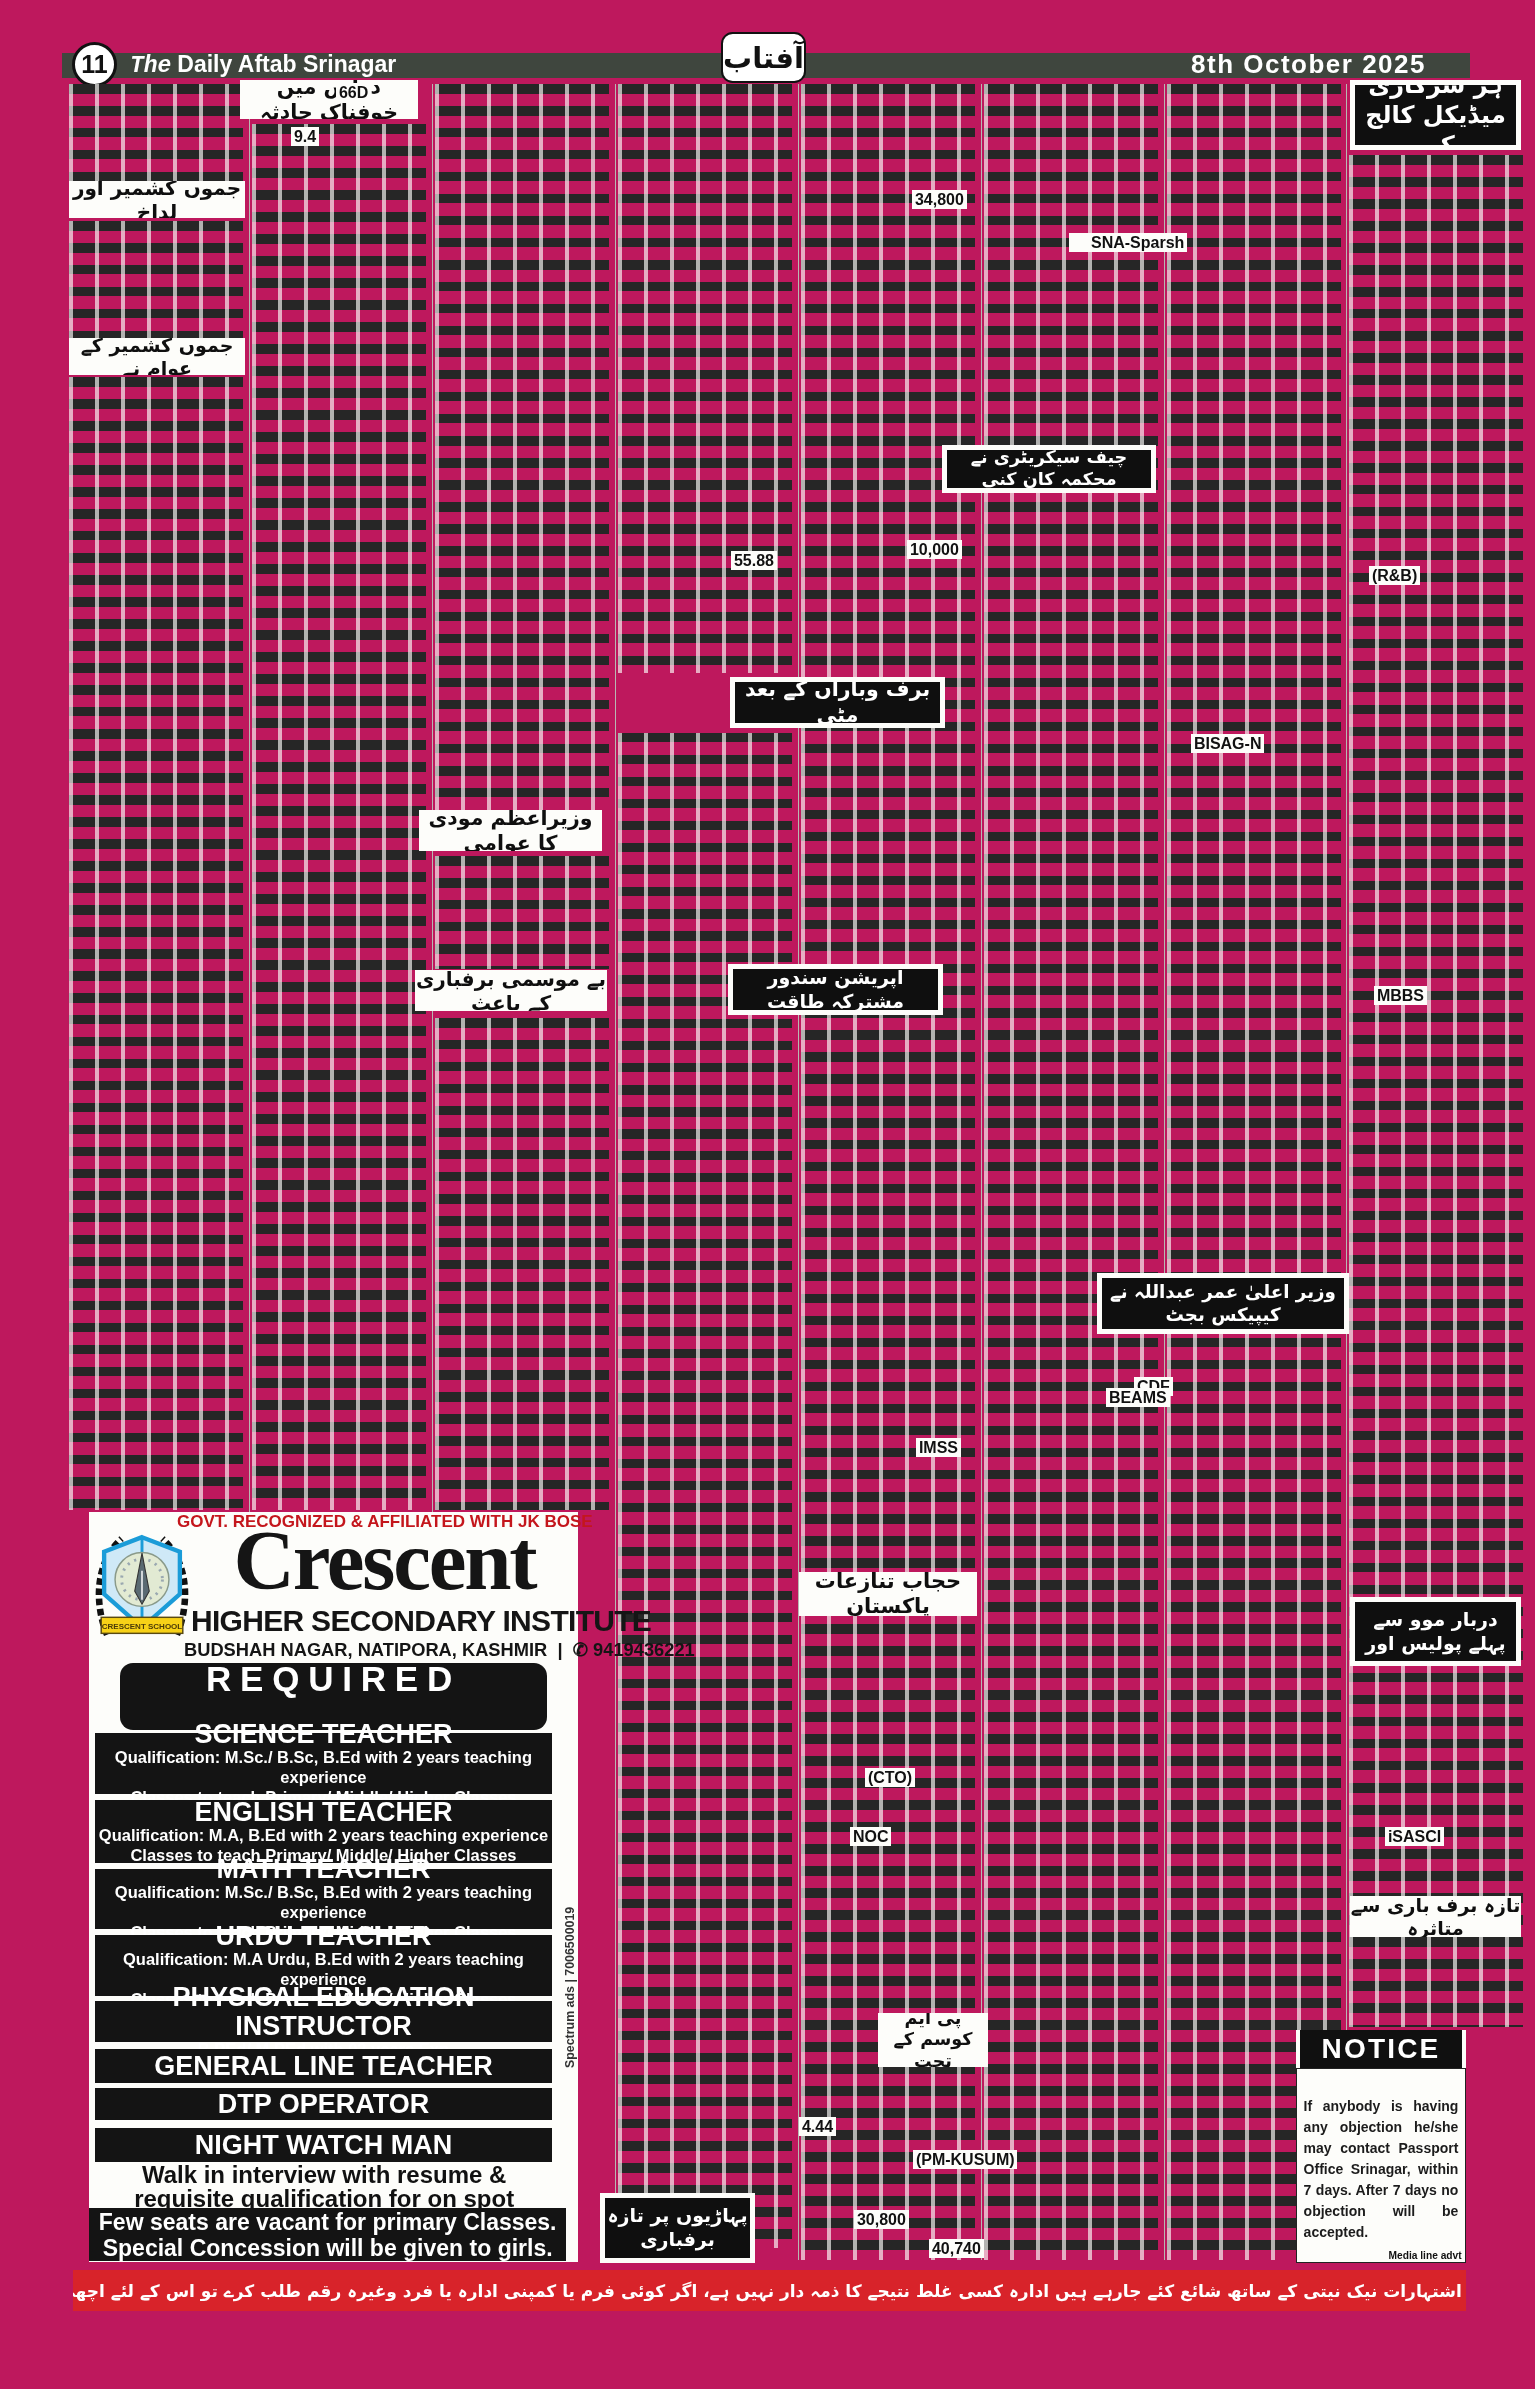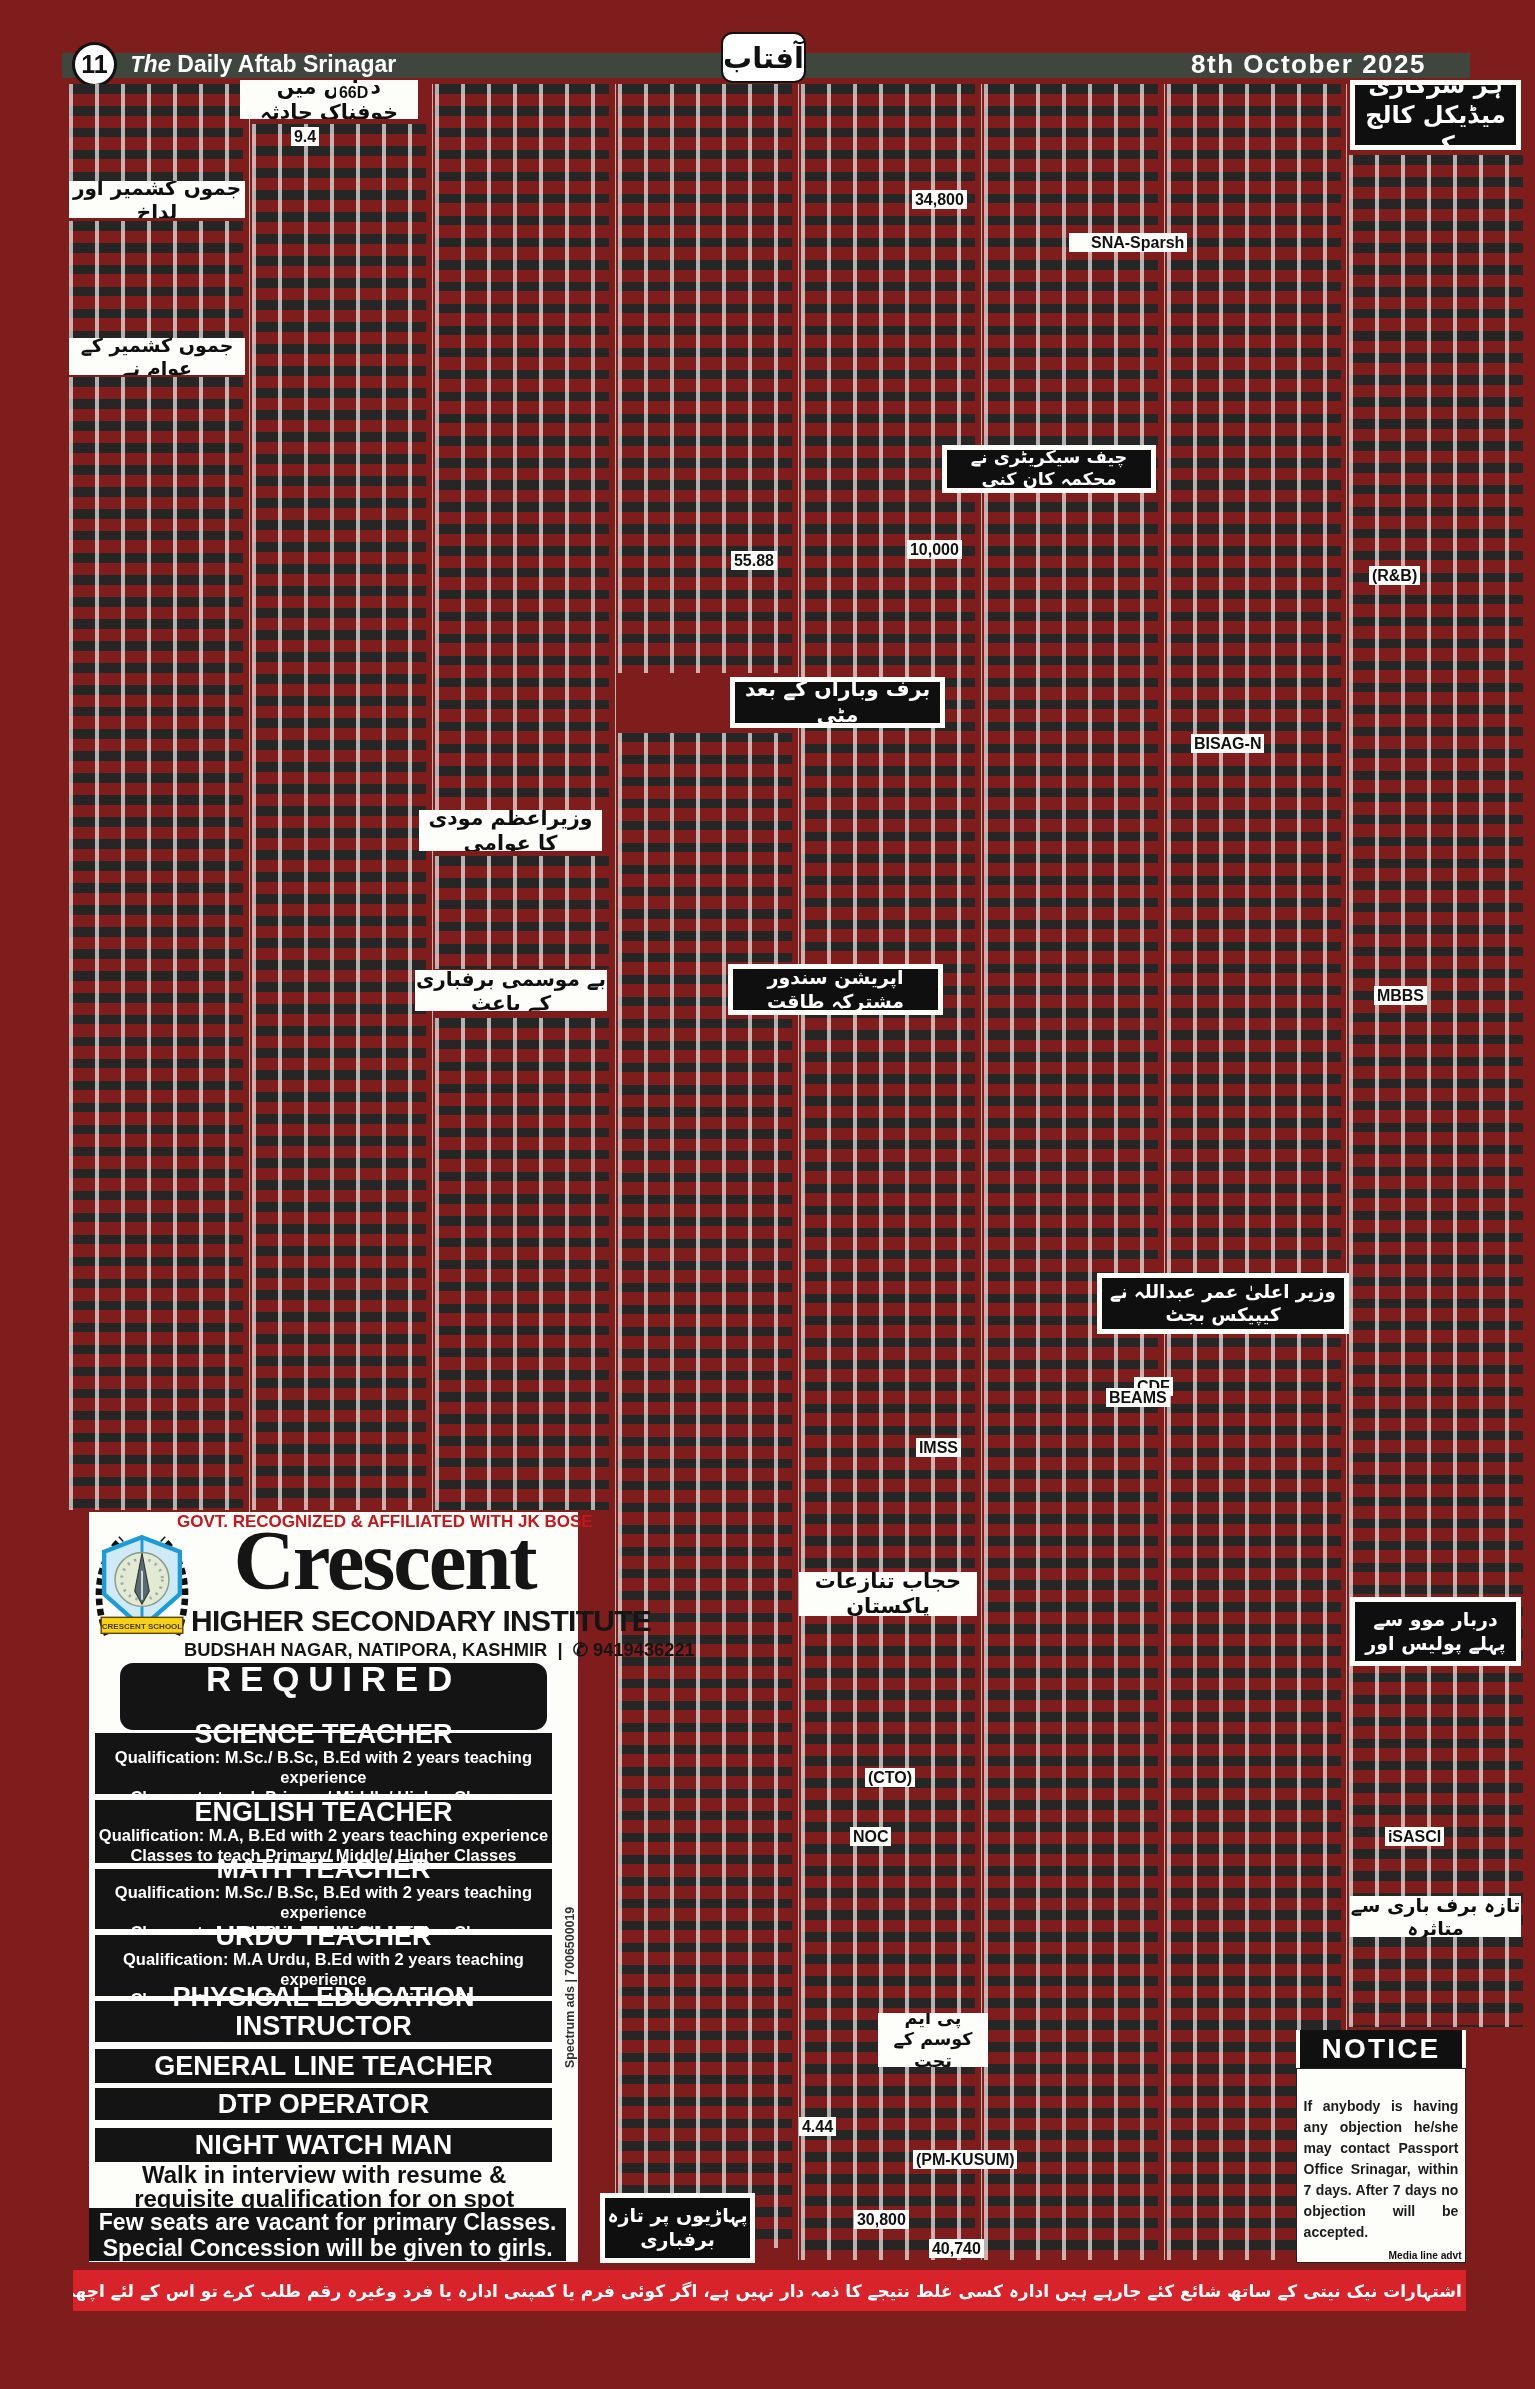--- a/index.html
+++ b/index.html
@@ -1,16 +1,16 @@
 <!DOCTYPE html>
 <html style="font-size:11.7px"><head>
 <meta charset="utf-8">
 <style>
   html,body{margin:0;padding:0;background:#ffffff;}
-  .page{position:relative;width:1536px;height:2389px;background:#7f1d1d;
+  .page{position:relative;width:1536px;height:2389px;background:#be185d;
         font-family:"Liberation Sans",sans-serif;overflow:hidden;}
 
   
   .mast-bar{position:absolute;left:62px;top:53px;width:1408px;height:25px;background:#3f463e;}
   .page-badge{position:absolute;left:72px;top:42px;width:45px;height:45px;border-radius:50%;
               background:#fff;border:3.7px solid #111;box-sizing:border-box;display:flex;
               align-items:center;justify-content:center;font-size:25px;font-weight:bold;color:#111;}
   .paper-name{position:absolute;left:130px;top:53px;height:23.4px;line-height:23.4px;color:#fff;
               font-size:23px;font-weight:bold;white-space:nowrap;}
   .paper-name .the{font-family:Liberation Mono, monospace;font-style:italic;margin-right:5.9px;}

